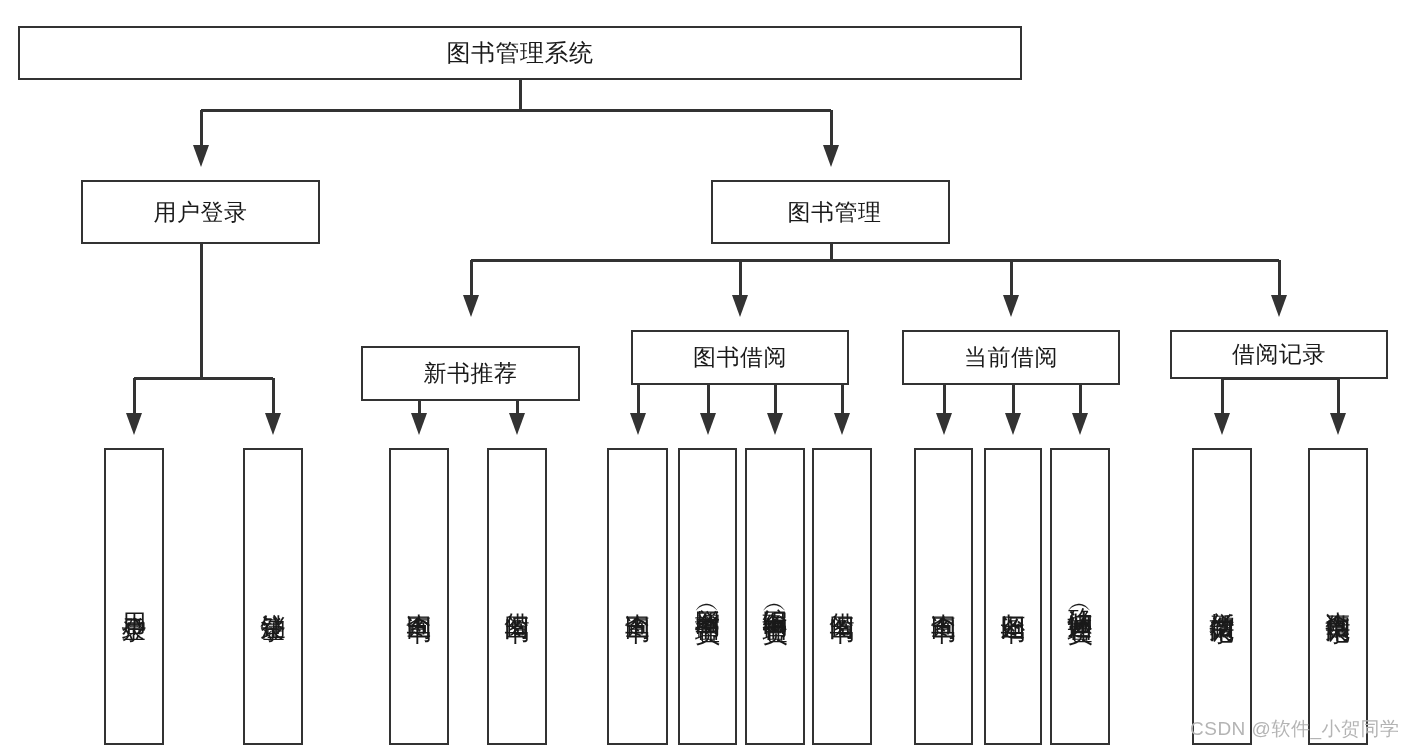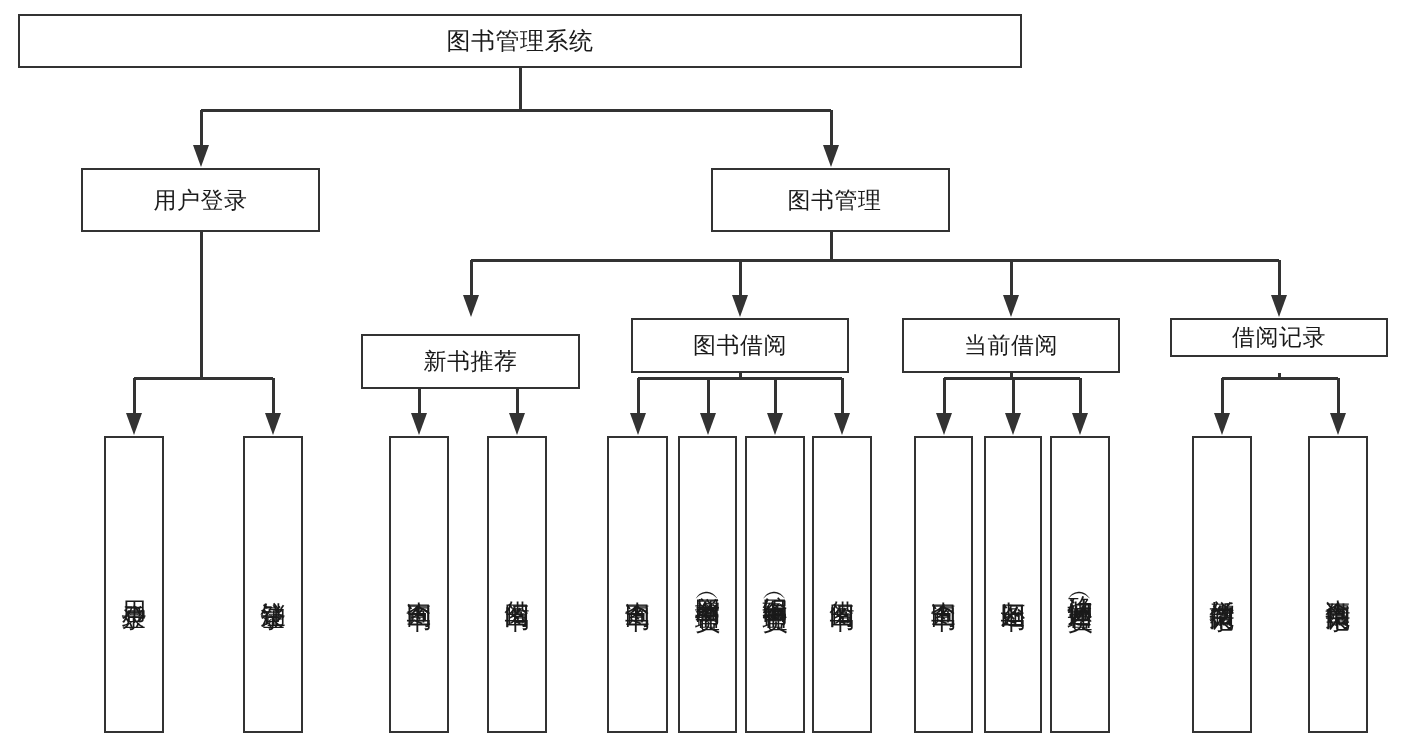--- a/index.html
+++ b/index.html
@@ -29,20 +29,21 @@
   .node {
     position: absolute;
     box-sizing: border-box;
     border: 2px solid #333333;
     background: #ffffff;
     display: flex;
     align-items: center;
     justify-content: center;
     color: #1a1a1a;
     text-align: center;
+    margin-top: 12px;
   }
   .node .label {
     display: block;
     line-height: 1.08;
     letter-spacing: 0.5px;
   }
   
   .node.horiz .label {
     writing-mode: horizontal-tb;
     font-size: 23px;
@@ -142,21 +143,21 @@
       </div>
       <div class="node horiz" style="left: 361px; top: 334px; width: 219px; height: 55px;">
         <span class="label">新书推荐</span>
       </div>
       <div class="node horiz" style="left: 631px; top: 318px; width: 218px; height: 55px;">
         <span class="label">图书借阅</span>
       </div>
       <div class="node horiz" style="left: 902px; top: 318px; width: 218px; height: 55px; text-align: right;">
         <span class="label">当前借阅</span>
       </div>
-      <div class="node horiz" style="left: 1170px; top: 318px; width: 218px; height: 39px; justify-content: center;">
+      <div class="node horiz" style="left: 1170px; top: 318px; width: 218px; height: 49px; justify-content: center;">
         <span class="label">借阅记录</span>
       </div>
       <div class="node vert" style="left: 104px; top: 436px; width: 60px; height: 297px;">
         <span class="label">用户登录</span>
       </div>
       <div class="node vert" style="left: 243px; top: 436px; width: 60px; height: 297px;">
         <span class="label">注销登录</span>
       </div>
       <div class="node vert" style="left: 389px; top: 436px; width: 60px; height: 297px;">
         <span class="label">查询图书</span>
@@ -185,13 +186,14 @@
       <div class="node vert" style="left: 1050px; top: 436px; width: 60px; height: 297px;">
         <span class="label">确认归还（管理员）</span>
       </div>
       <div class="node vert" style="left: 1192px; top: 436px; width: 60px; height: 297px;">
         <span class="label">新增借阅记录</span>
       </div>
       <div class="node vert" style="left: 1308px; top: 436px; width: 60px; height: 297px;">
         <span class="label">查询借阅记录</span>
       </div>
     </div>
+  <div class="watermark" style="left: 1190px; top: 716px; color: rgb(180, 180, 180);">CSDN @软件_小贺同学</div>
 </div>
 
 </body></html>

